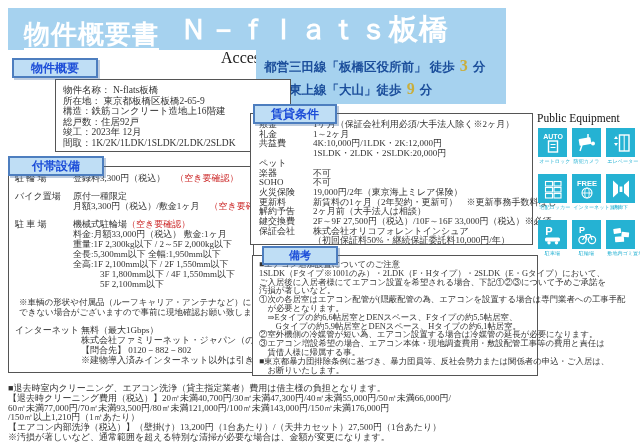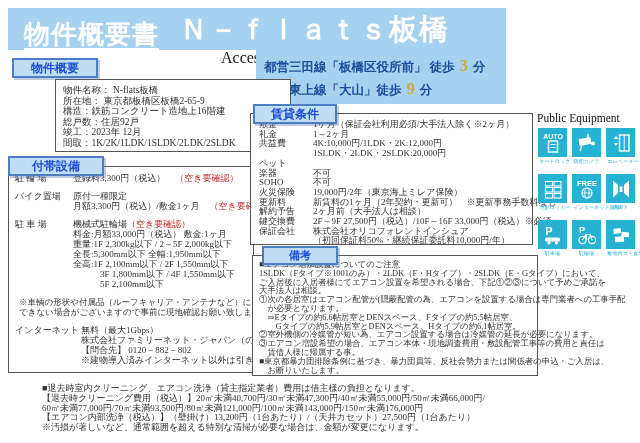--- a/index.html
+++ b/index.html
@@ -54,21 +54,21 @@
   .pe-title { font-size:11.5px; color:#111; margin-bottom:4px; white-space:nowrap; }
   .pe-grid { display:grid; grid-template-columns:repeat(3,31px); column-gap:3px; row-gap:7px; }
   .pe-item { text-align:center; }
   .pe-icon { width:29px; height:29px; background:#25b2d3; border-radius:0; margin:0 auto;
     display:flex; align-items:center; justify-content:center; }
   .pe-icon svg { display:block; }
   .pe-label { font-size:6px; color:#25b2d3; margin-top:1px; white-space:nowrap; transform:scale(.85);
     transform-origin:center top; font-family:"Liberation Sans","DejaVu Sans",sans-serif; }
   
   .bottom { position:absolute; left:8px; top:384px; width:630px; font-size:9px; }
-  .bt-line { line-height:9.8px; white-space:nowrap;margin-left:34px; }
+  .bt-line { line-height:9.8px; white-space:nowrap; }
 </style>
 </head>
 <body>
 
 <div class="page">
 
   <div class="banner">
     <span class="doc-type">物件概要書</span>
     <span class="prop-name">Ｎ－ｆｌａｔｓ板橋</span>
   </div>
@@ -201,21 +201,21 @@
           <span class="vl">（初回保証料50%・継続保証委託料10,000円/年）</span>
         </span>
       </div>
   </div>
 
   <div class="sec-label remarks-label">備考</div>
   <div class="box remarks-box">
     <div class="rm-line">■エアコン追加設置についてのご注意</div>
     <div class="rm-line">1SLDK（Fタイプ※1001のみ）・2LDK（F・Hタイプ）・2SLDK（E・Gタイプ）において、</div>
     <div class="rm-line">ご入居後に入居者様にてエアコン設置を希望される場合、下記①②③について予めご承諾を</div>
-    <div class="rm-line">大手法人は相談。</div>
+    <div class="rm-line">汚損が著しいなど。</div>
     <div class="rm-line">①次の各居室はエアコン配管が(隠蔽配管の為、エアコンを設置する場合は専門業者への工事手配</div>
     <div class="rm-line">　が必要となります。</div>
     <div class="rm-line">　⇒Eタイプの約6,6帖居室とDENスペース、Fタイプの約5,5帖居室、</div>
     <div class="rm-line">　　Gタイプの約5,9帖居室とDENスペース、Hタイプの約6,1帖居室。</div>
     <div class="rm-line">②室外機側の冷媒管が短い為、エアコン設置する場合は冷媒管の延長が必要になります。</div>
     <div class="rm-line">③エアコン増設希望の場合、エアコン本体・現地調査費用・敷設配管工事等の費用と責任は</div>
     <div class="rm-line">　賃借人様に帰属する事。</div>
     <div class="rm-line">■東京都暴力団排除条例に基づき、暴力団員等、反社会勢力または関係者の申込・ご入居は、</div>
     <div class="rm-line">　お断りいたします。</div>
   </div>
@@ -323,17 +323,18 @@
         </div>
         <div class="pe-label">敷地内ゴミ置場</div>
       </div>
     </div>
   </div>
 
   <div class="bottom">
     <div class="bt-line">■退去時室内クリーニング、エアコン洗浄（貸主指定業者）費用は借主様の負担となります。</div>
     <div class="bt-line">【退去時クリーニング費用（税込）】20㎡未満40,700円/30㎡未満47,300円/40㎡未満55,000円/50㎡未満66,000円/</div>
     <div class="bt-line">60㎡未満77,000円/70㎡未満93,500円/80㎡未満121,000円/100㎡未満143,000円/150㎡未満176,000円</div>
+    <div class="bt-line">/150㎡以上1,210円（1㎡あたり）</div>
     <div class="bt-line">【エアコン内部洗浄（税込）】（壁掛け）13,200円（1台あたり）/（天井カセット）27,500円（1台あたり）</div>
     <div class="bt-line">※汚損が著しいなど、通常範囲を超える特別な清掃が必要な場合は、金額が変更になります。</div>
   </div>
 
 </div>
 
 </body></html>

